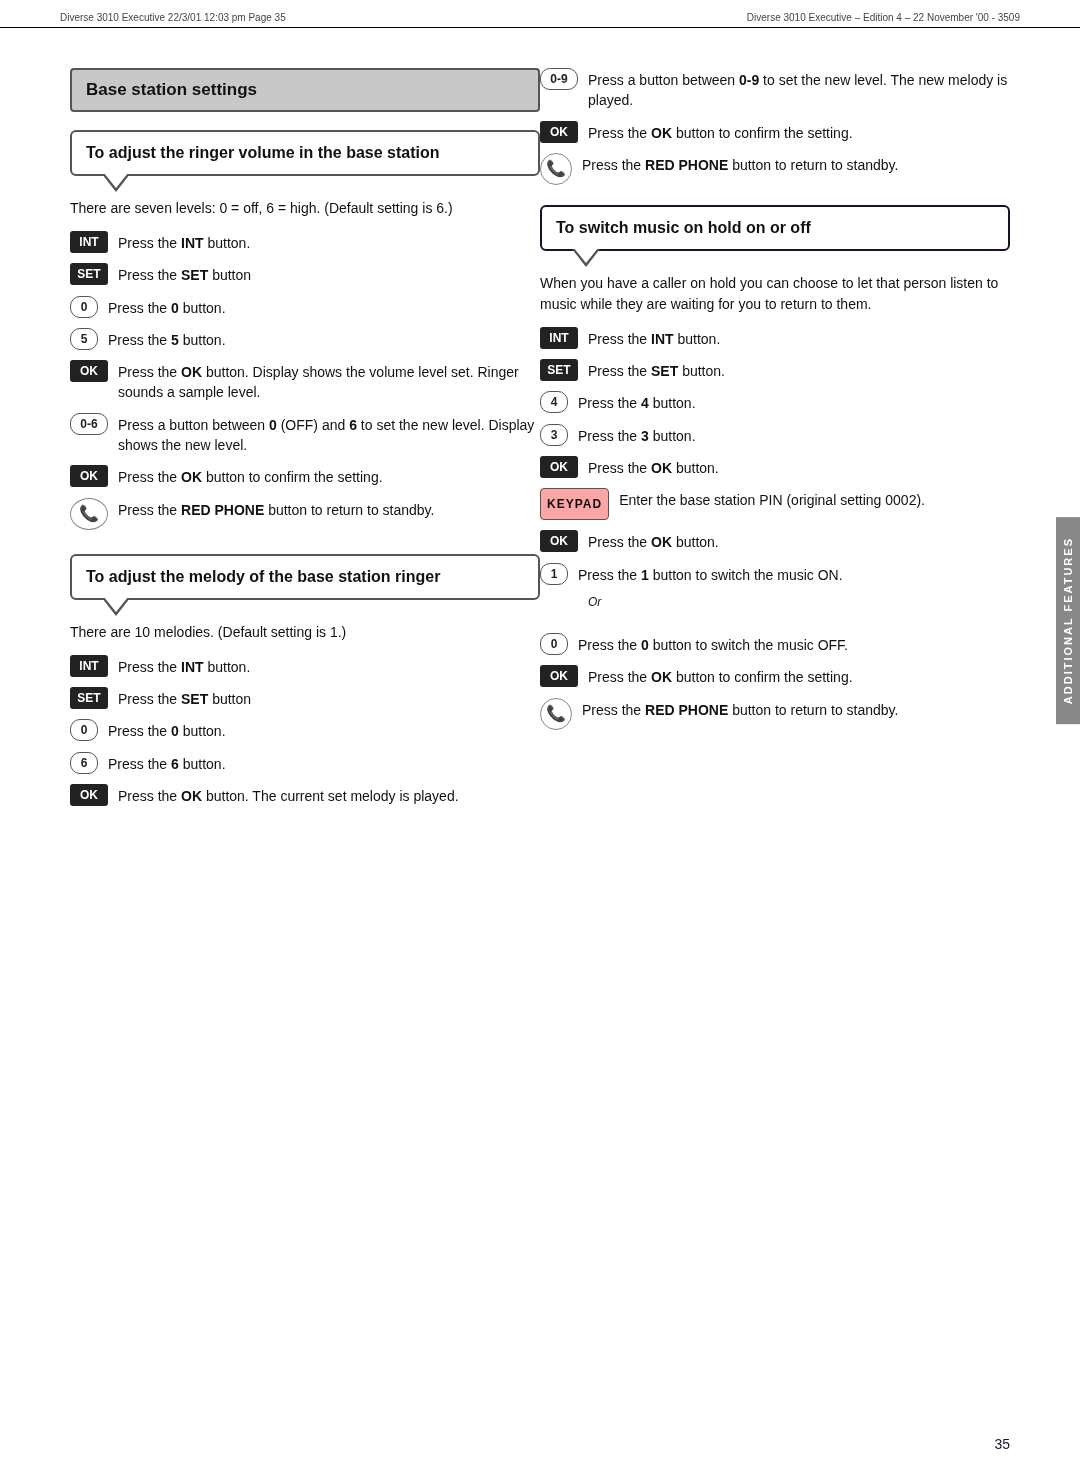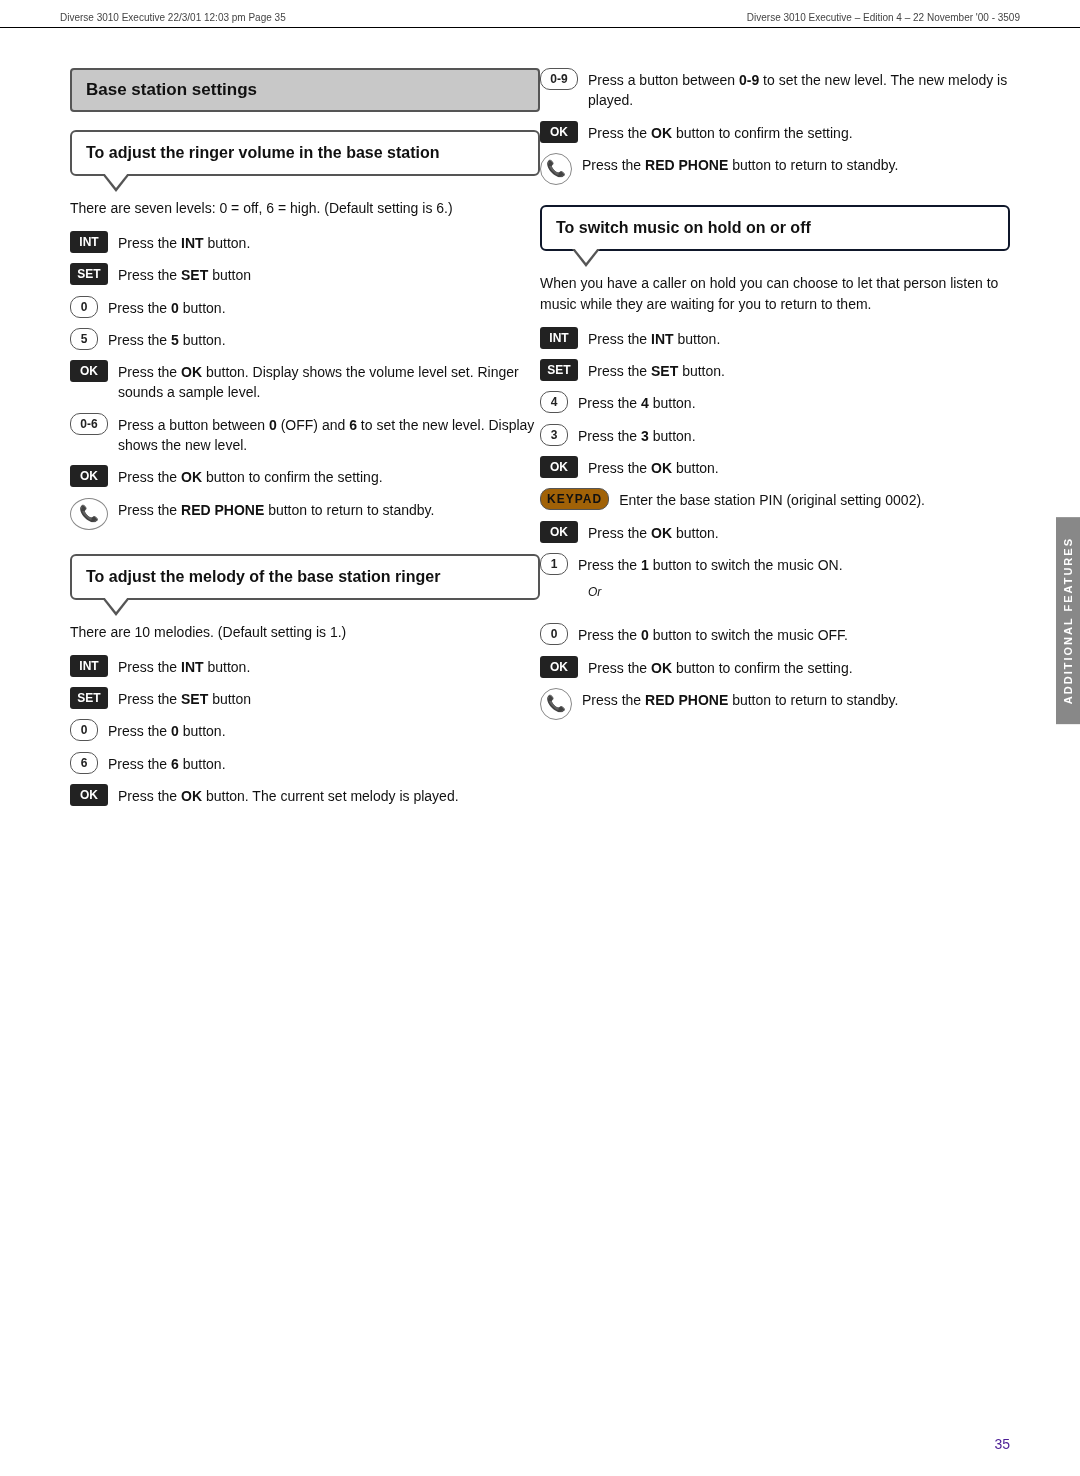--- a/index.html
+++ b/index.html
@@ -144,35 +144,35 @@
       font-style: italic;
       font-size: 12px;
       margin: 4px 0 24px 48px;
     }
 
     .page-number {
       position: absolute;
       bottom: 24px;
       right: 70px;
       font-size: 14px;
-      color: #4c1d95;
+      color: #0f172a;
     }
 
     .keypad-badge {
       display: inline-flex;
       align-items: center;
       justify-content: center;
       min-width: 58px;
-      height: 22px;
-      border-radius: 10px;
+      height: 32px;
+      border-radius: 4px;
       font-size: 12px;
       font-weight: bold;
       flex-shrink: 0;
       padding: 0 6px;
-      background: #a16207;
+      background: #fca5a5;
       border: 1.5px solid #555;
       letter-spacing: 1px;
     }
 
     .right-border-tab {
       position: absolute;
       right: 0;
       top: 35%;
       writing-mode: vertical-rl;
       text-orientation: mixed;

